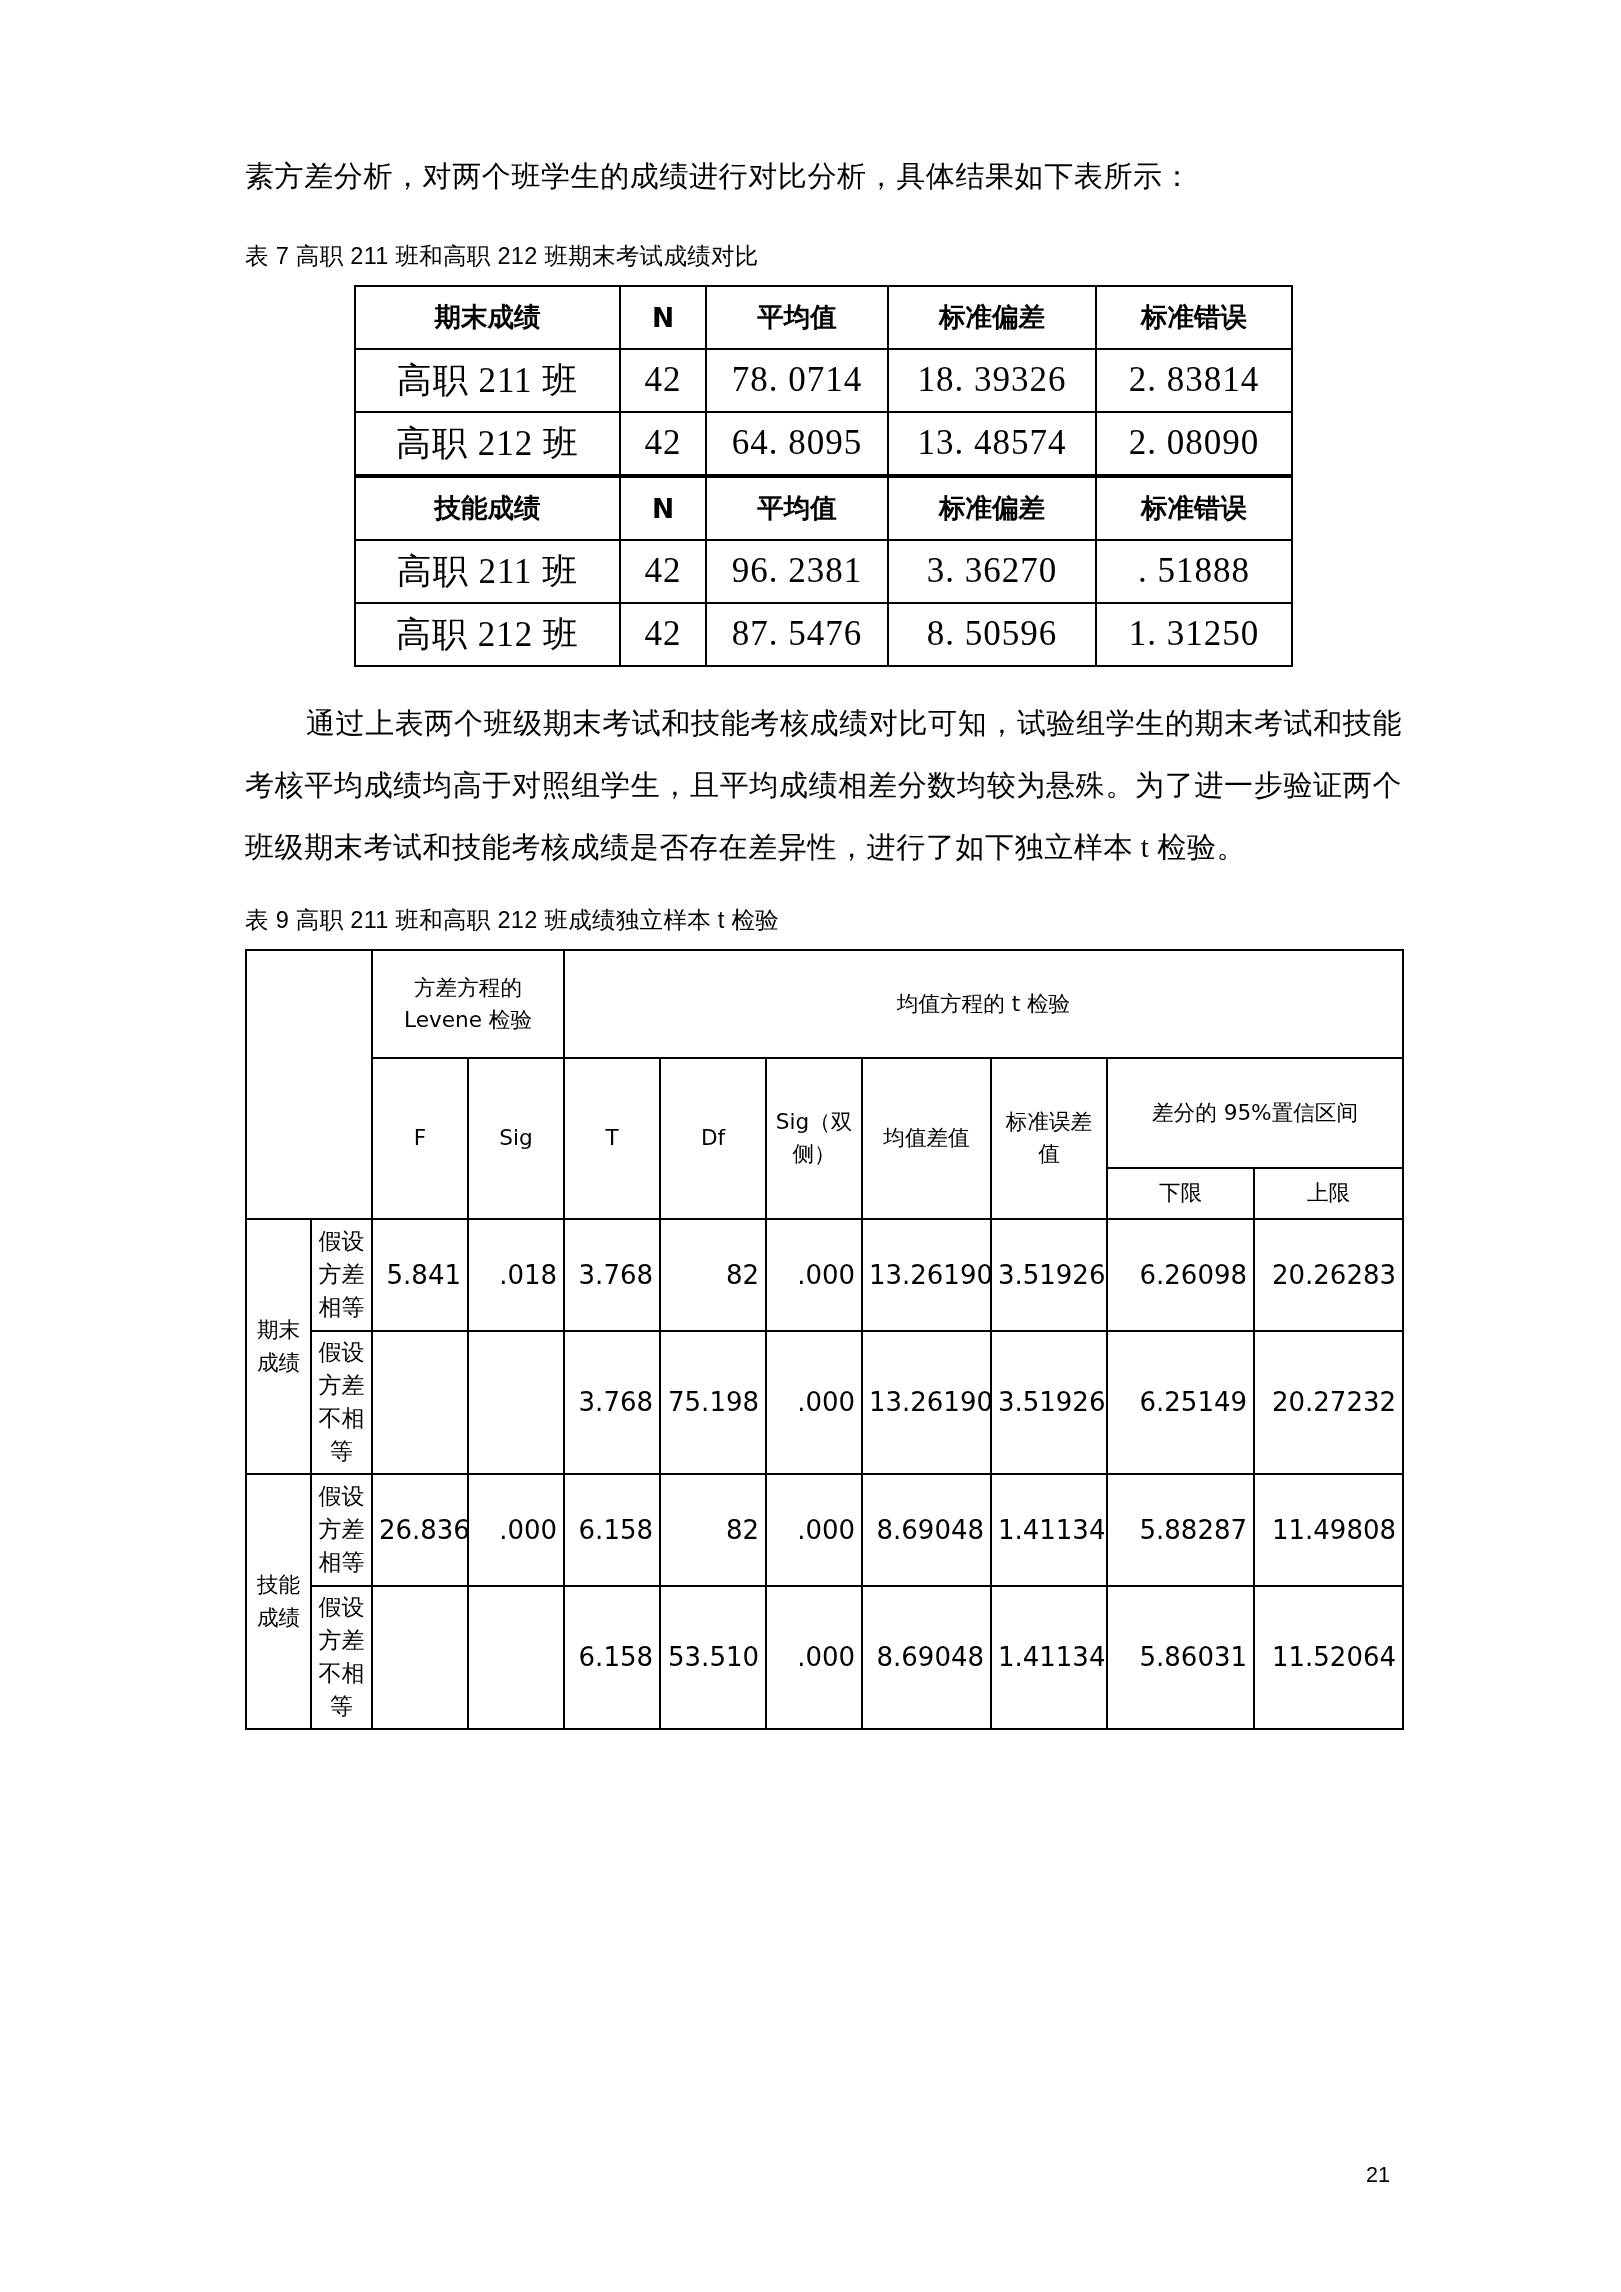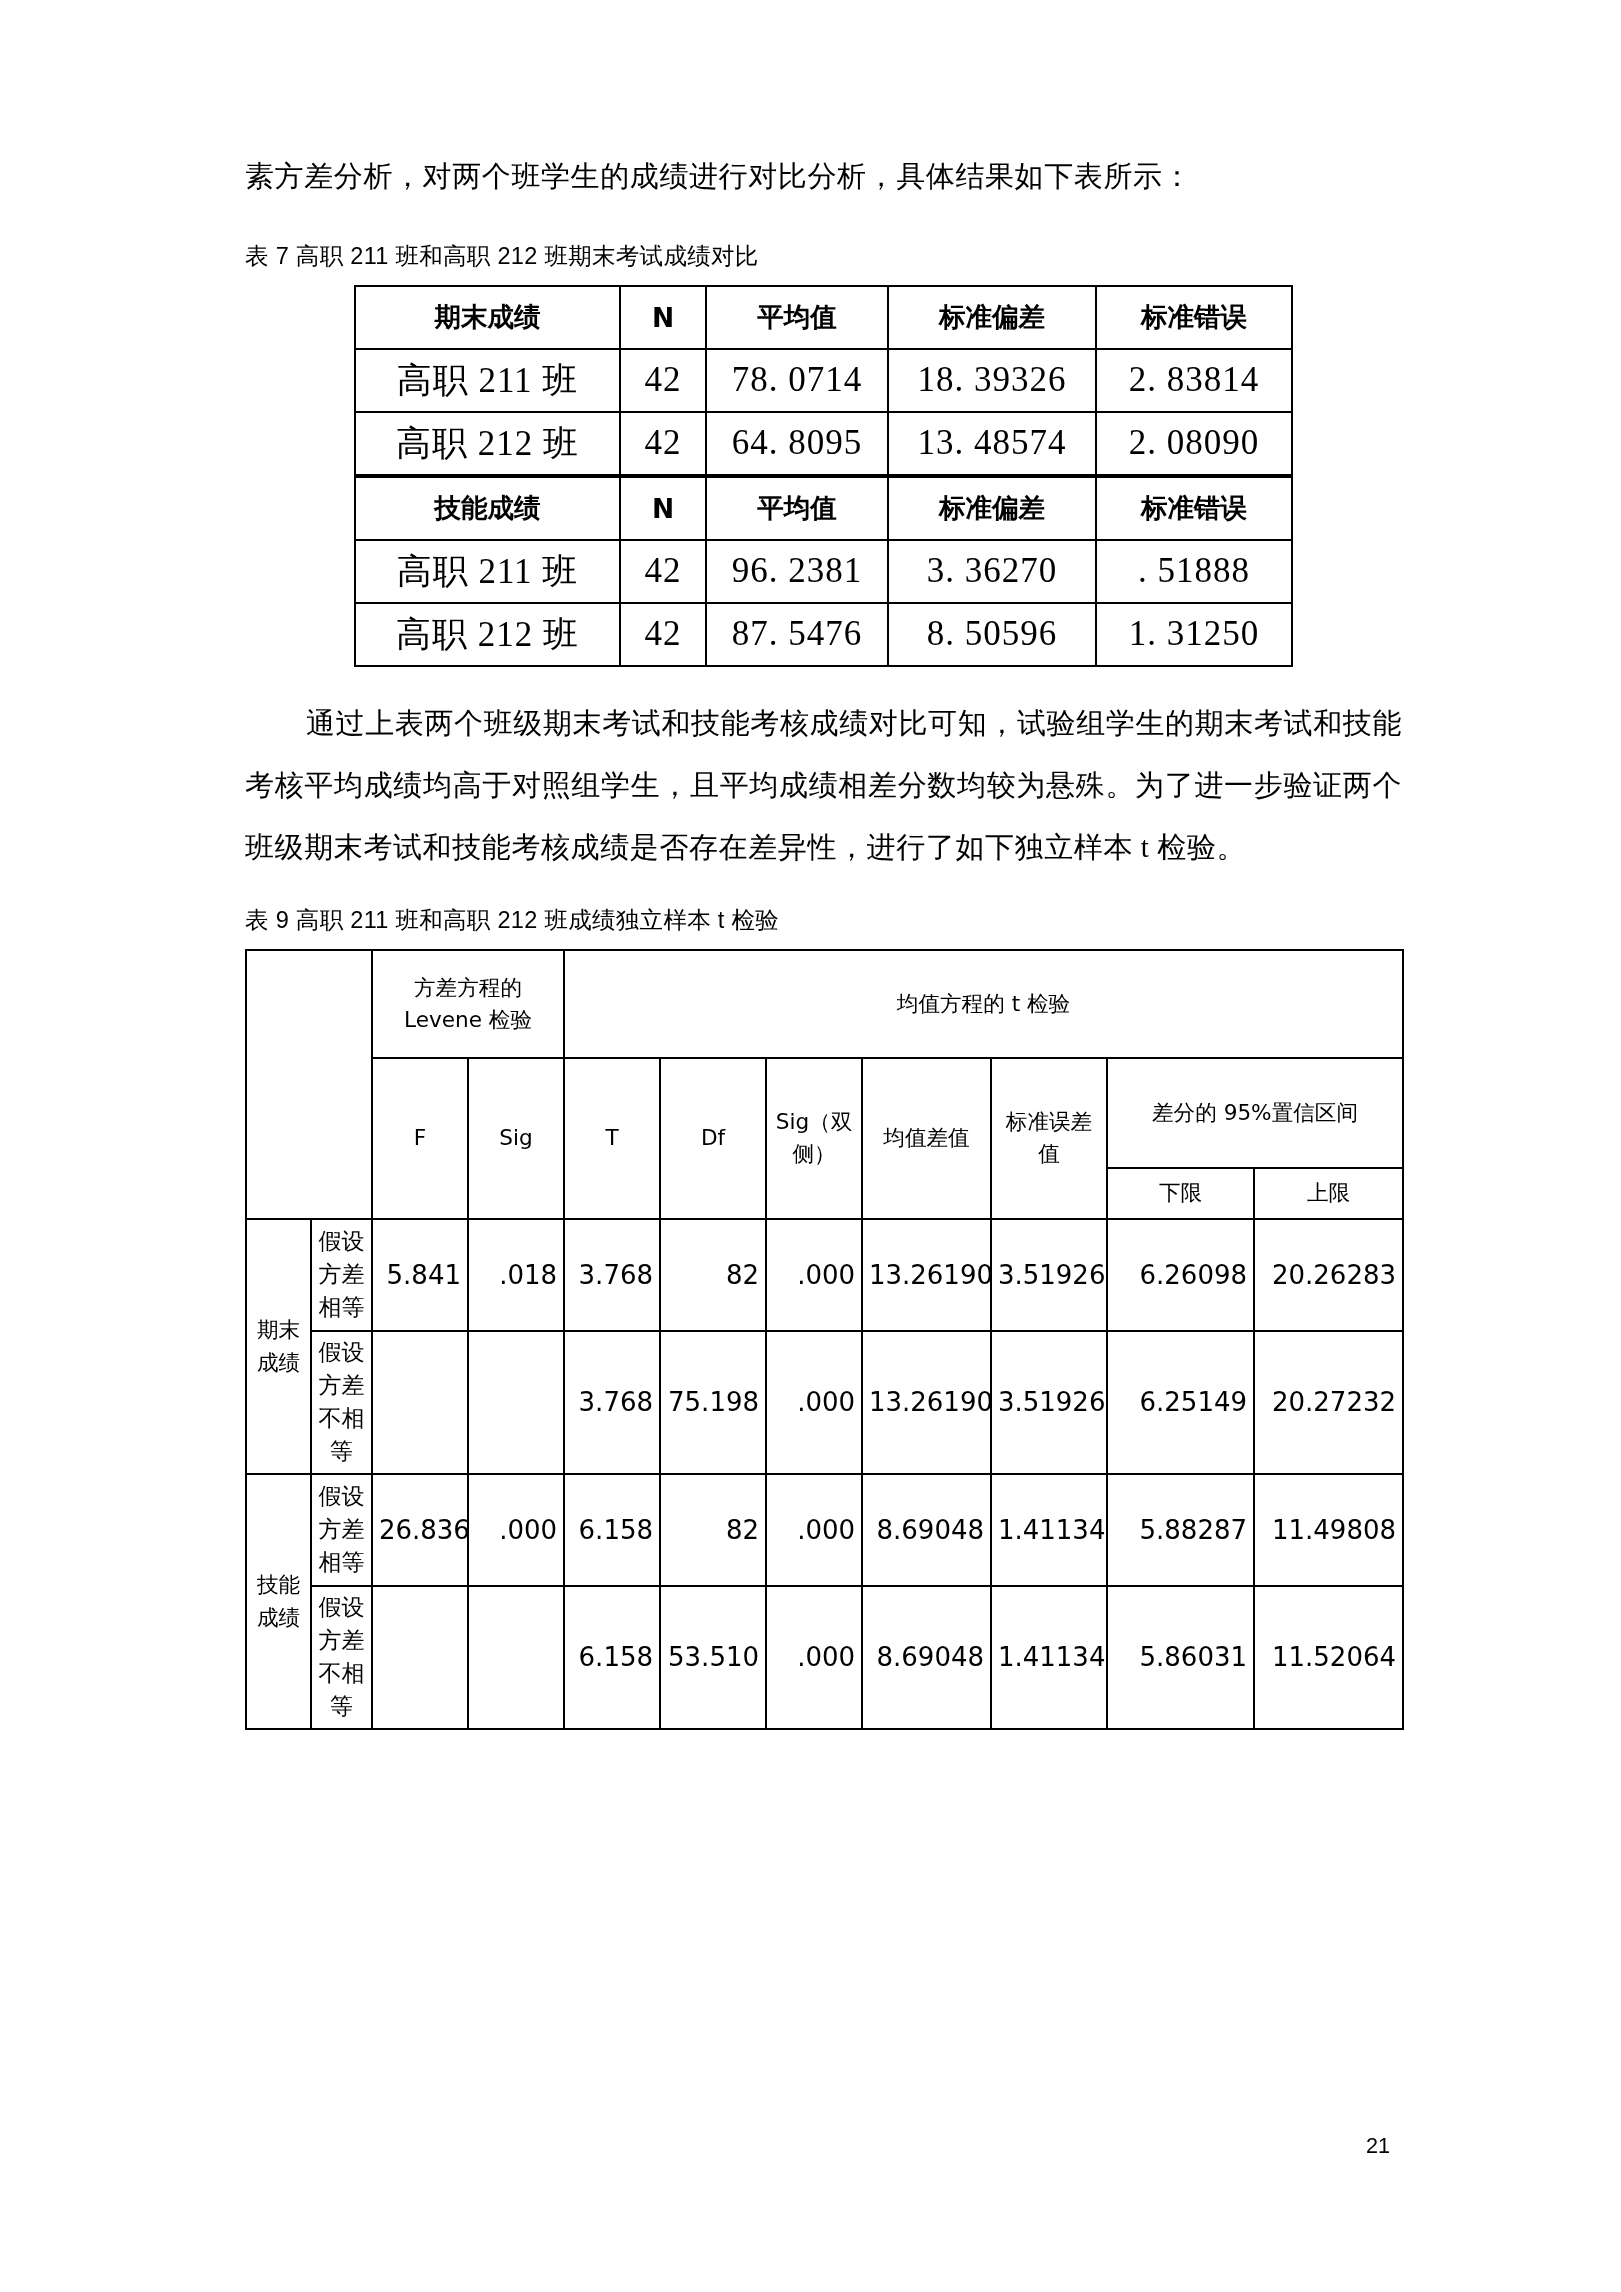--- a/index.html
+++ b/index.html
@@ -144,21 +144,21 @@
   table.tbl-big tr.datarow-tall td {
     height: 137px;
   }
   .thick-top { border-top: 2.9px solid #000 !important; }
   .thick-left { border-left: 2.9px solid #000 !important; }
 
   
   .pageno {
     position: absolute;
     right: 231px;
-    bottom: 134px;
+    bottom: 105px;
     font-size: 21.6px;
     font-family: "Liberation Sans", "DejaVu Sans", sans-serif;
   }
 </style>
 </head>
 <body>
 
 <div class="page">
   <div class="content">
 

